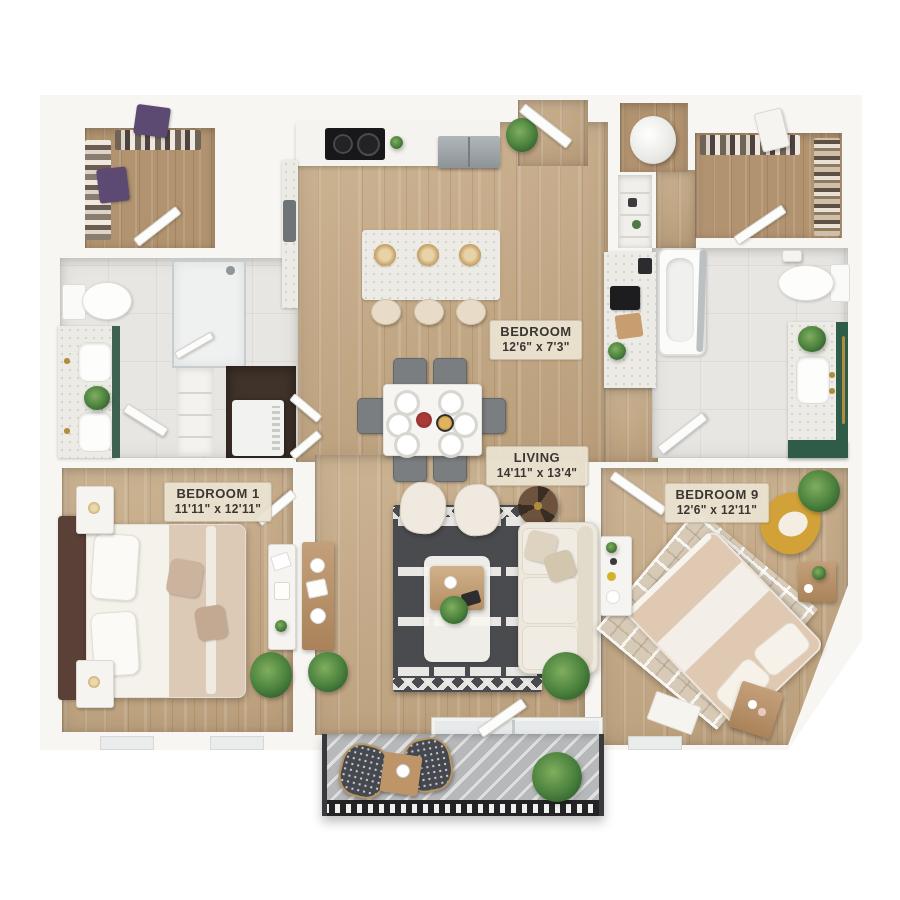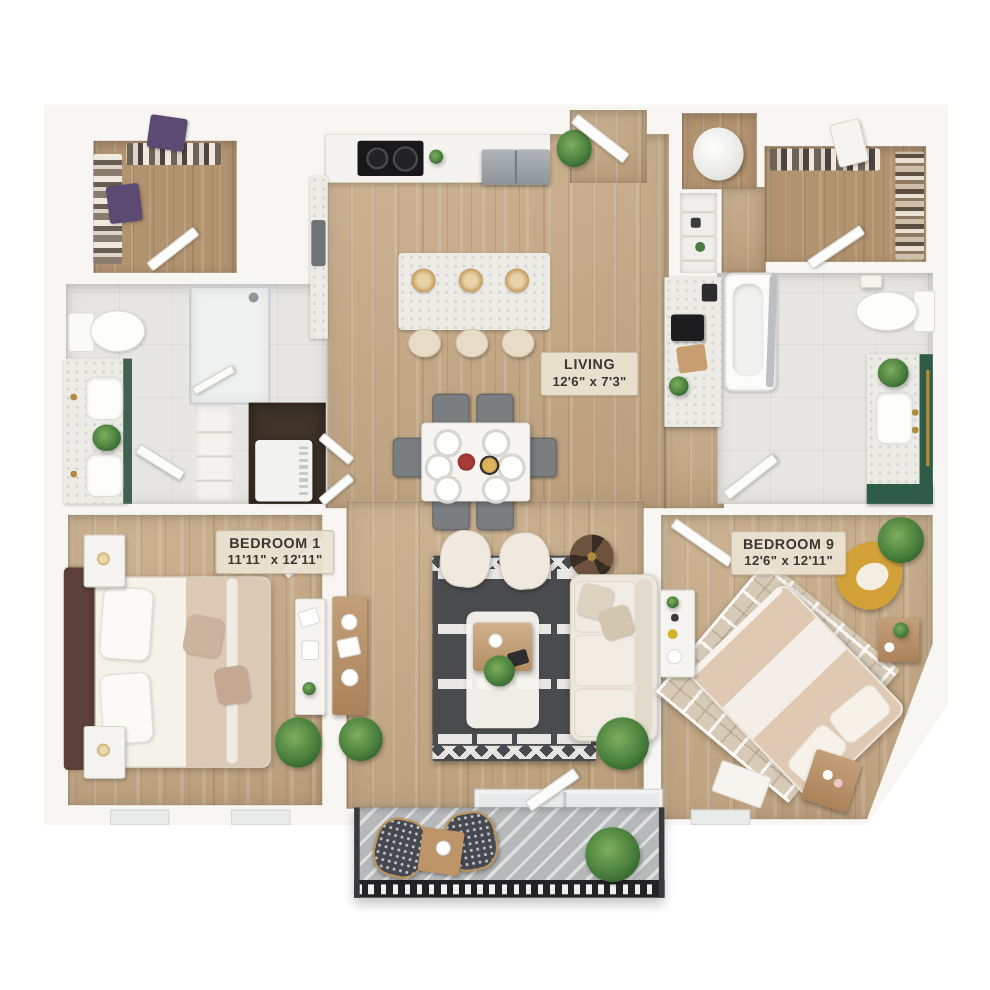--- a/index.html
+++ b/index.html
@@ -250,24 +250,28 @@
     <div class="abs" style="left:607px;top:572px;width:9px;height:9px;background:#d4b32c;border-radius:50%;"></div>
     <div class="abs" style="left:606px;top:590px;width:12px;height:12px;background:#fff;border:1px solid #ddd;border-radius:50%;"></div>
     <div class="abs" style="left:650px;top:698px;width:46px;height:28px;background:#f6f4ef;border:1px solid #e0dcd3;transform:rotate(20deg);border-radius:2px;"></div>
     <div class="abs door" style="left:612px;top:470px;width:62px;height:8px;transform:rotate(35deg);transform-origin:left center;"></div>
 
     <div class="abs" style="left:100px;top:736px;width:52px;height:12px;background:#e9eceb;border:1px solid #d5d8d7;"></div>
     <div class="abs" style="left:210px;top:736px;width:52px;height:12px;background:#e9eceb;border:1px solid #d5d8d7;"></div>
     <div class="abs" style="left:628px;top:736px;width:52px;height:12px;background:#e9eceb;border:1px solid #d5d8d7;"></div>
 
     <div class="label" style="left:536px;top:340px;">
+      <div class="rname">BEDROOM</div>
+      <div class="rdims">12'6" x 7'3"</div>
+    </div>
+    <div class="label" style="left:537px;top:466px;">
       <div class="rname">LIVING</div>
-      <div class="rdims">12'6" x 7'3"</div>
-    </div>
-    <div class="label" style="left:218px;top:502px;margin-left:32px;">
+      <div class="rdims">14'11" x 13'4"</div>
+    </div>
+    <div class="label" style="left:218px;top:502px;">
       <div class="rname">BEDROOM 1</div>
       <div class="rdims">11'11" x 12'11"</div>
     </div>
     <div class="label" style="left:717px;top:503px;">
       <div class="rname">BEDROOM 9</div>
       <div class="rdims">12'6" x 12'11"</div>
     </div>
   </div>
 
   <div class="abs" style="left:322px;top:734px;width:282px;height:82px;

